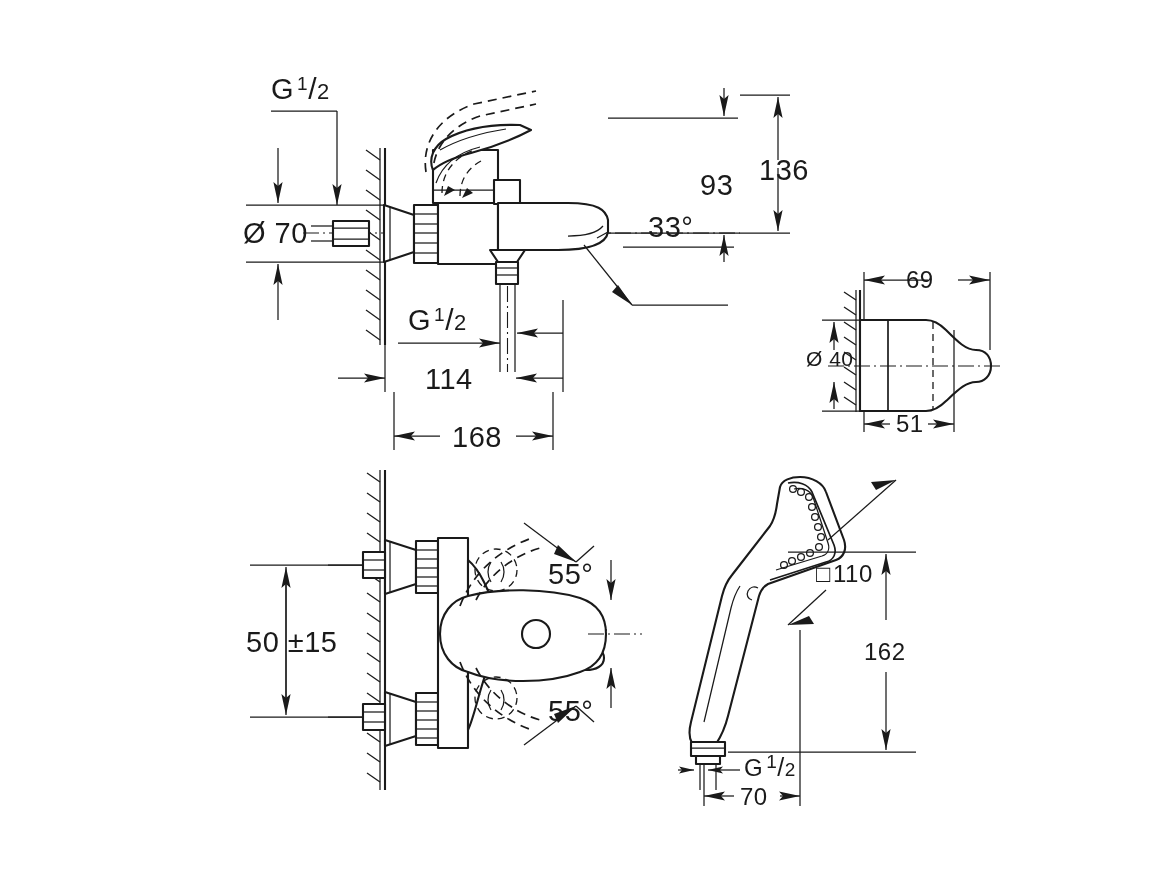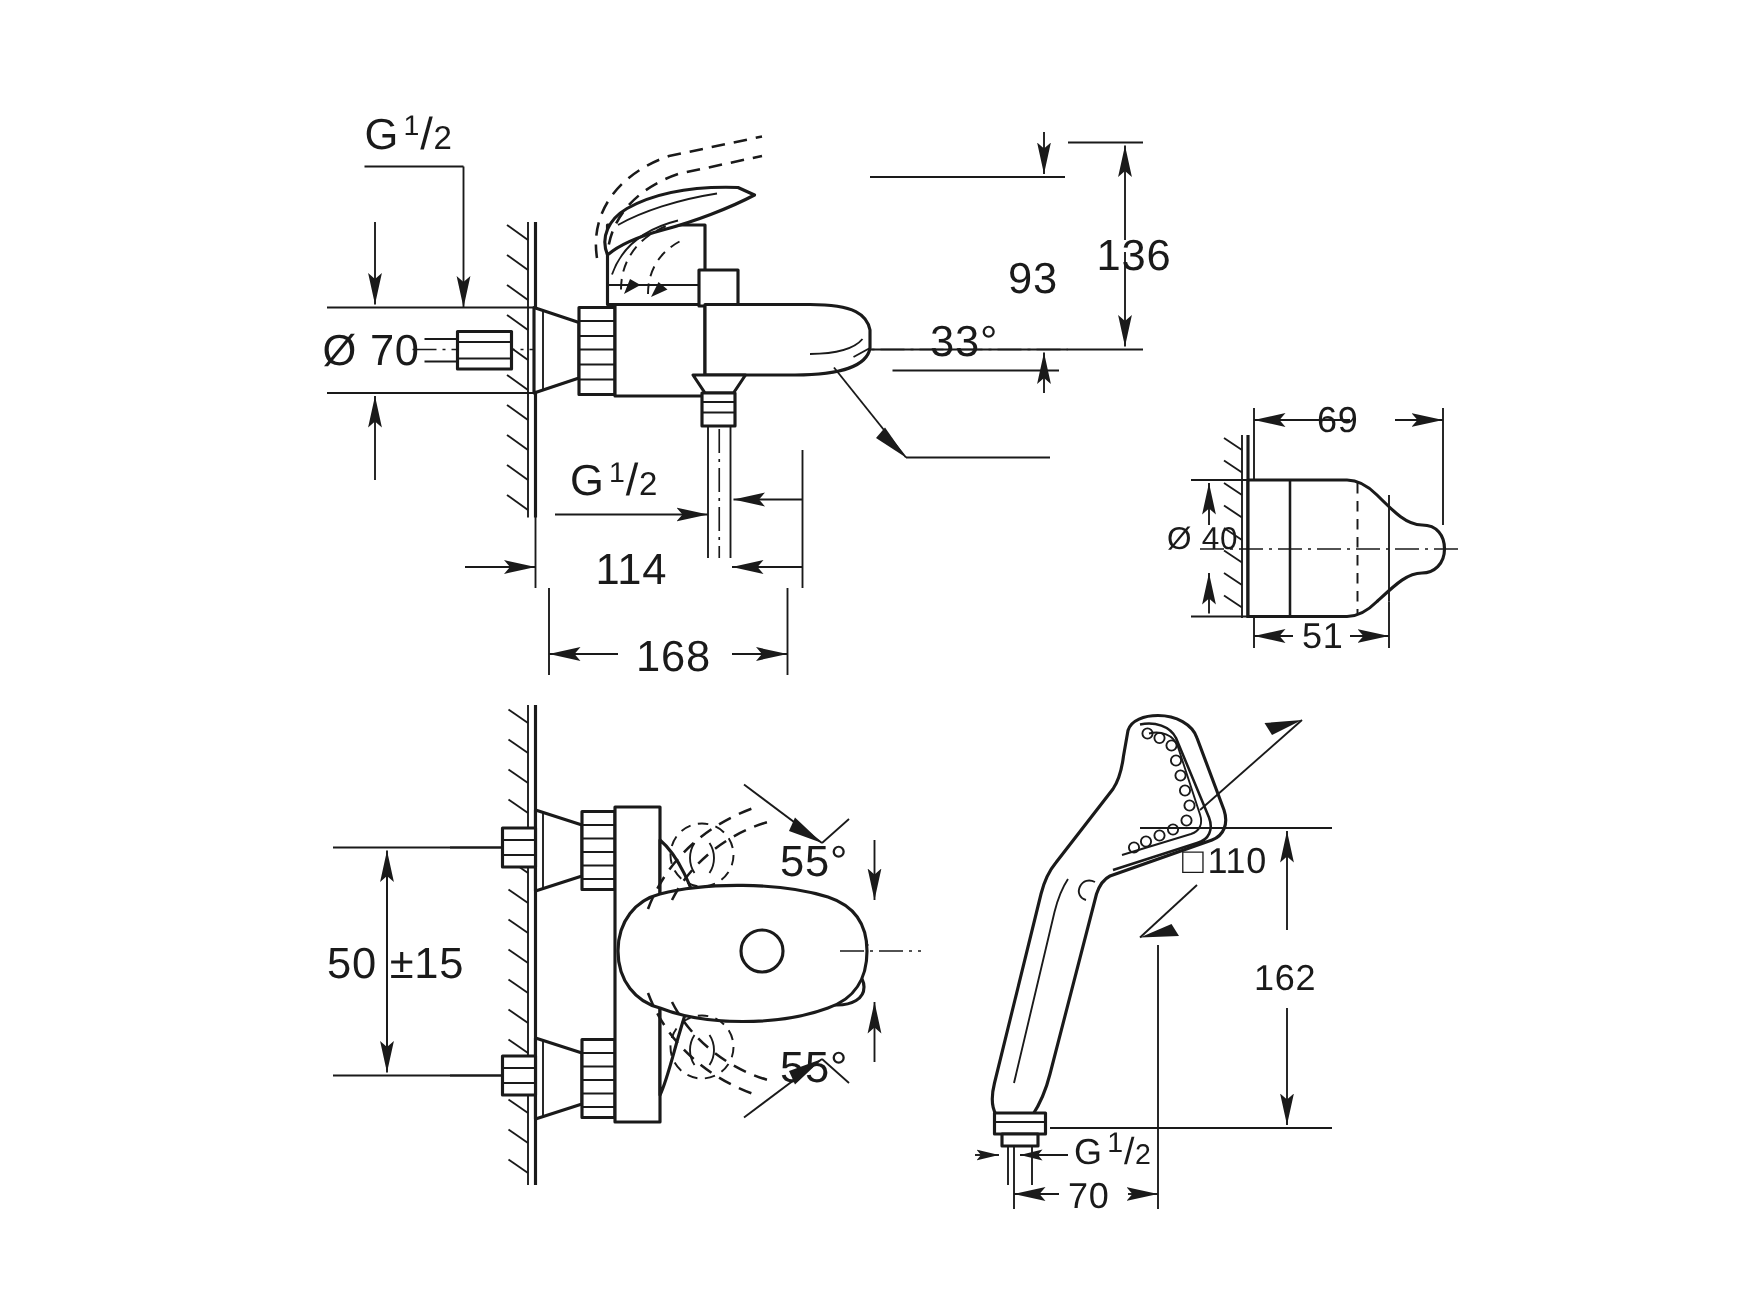--- a/index.html
+++ b/index.html
@@ -11,20 +11,21 @@
     width: 1165px;
     height: 873px;
     font-family: "Liberation Sans", sans-serif;
     overflow: hidden;
   }
   #drawing-root {
     position: relative;
     width: 987px;
     height: 873px;
     background: #c4b5fd;
+    margin-left: 28px;
   }
   svg#tech-drawing {
     display: block;
     width: 1165px;
     height: 873px;
   }
   .ln {
     stroke: #1a1a1a;
     fill: none;
     stroke-linecap: butt;

